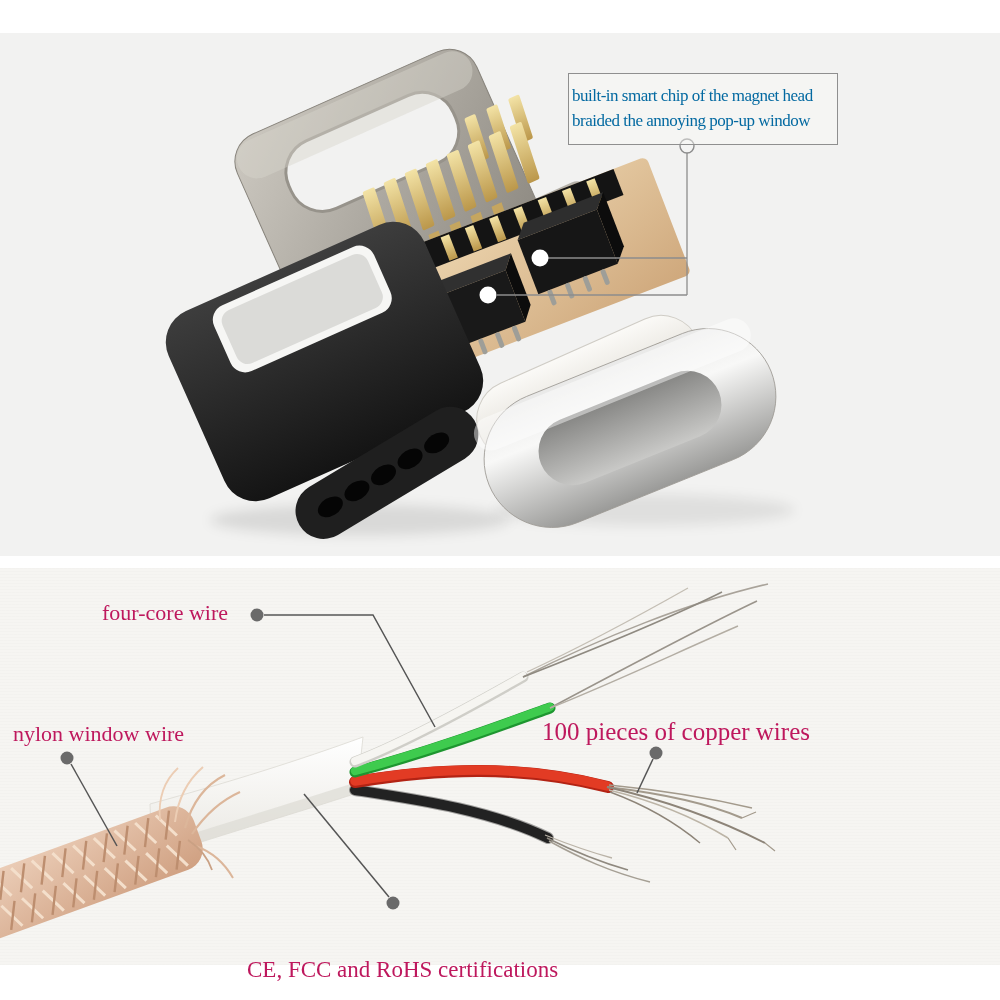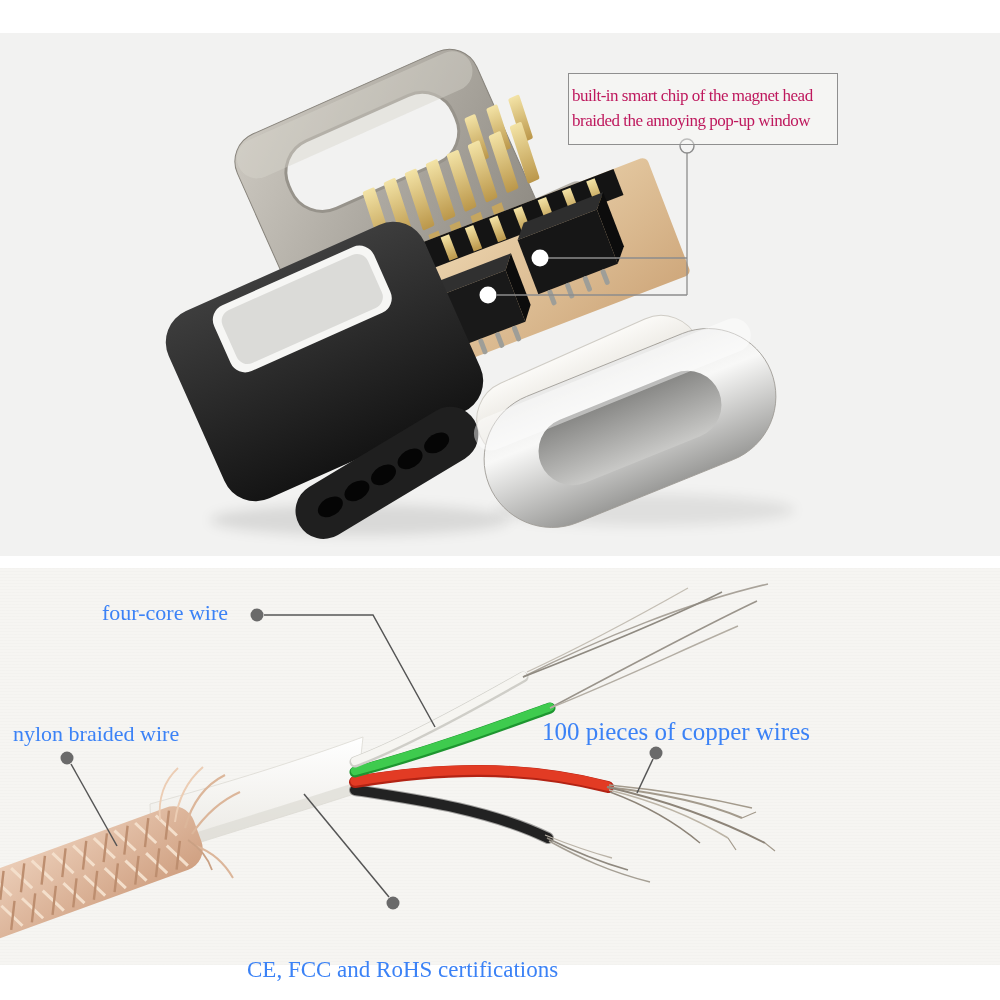--- a/index.html
+++ b/index.html
@@ -4,28 +4,28 @@
 <style>
   html,body{margin:0;padding:0;background:#ffffff;}
   .page{position:relative;width:1000px;height:1000px;overflow:hidden;
         font-family:"Liberation Serif","DejaVu Serif",serif;background:#ffffff;}
   .bg-top{position:absolute;left:0;top:33px;width:1000px;height:523px;background:#f2f2f1;}
   .bg-photo{position:absolute;left:0;top:568px;width:1000px;height:397px;
         background-color:#f6f5f2;
         background-image:repeating-linear-gradient(0deg,rgba(0,0,0,0.013) 0 1px,transparent 1px 3px),
                          repeating-linear-gradient(90deg,rgba(255,255,255,0.03) 0 2px,transparent 2px 5px);}
   svg.art{position:absolute;left:0;top:0;pointer-events:none;}
-  .lbl{position:absolute;color:#3b82f6;white-space:nowrap;}
+  .lbl{position:absolute;color:#be185d;white-space:nowrap;}
   .lbl-four{left:102px;top:600px;font-size:22px;}
   .lbl-nylon{left:13px;top:721px;font-size:22px;}
   .lbl-copper{left:542px;top:718px;font-size:25px;}
   .lbl-cert{left:247px;top:915px;font-size:23px;margin-top:42px;}
   .callout{position:absolute;left:568px;top:73px;width:270px;height:72px;
         border:1px solid #8f8f8f;background:rgba(248,248,247,0.45);
-        font-size:17px;letter-spacing:-0.5px;line-height:25px;color:#be185d;
+        font-size:17px;letter-spacing:-0.5px;line-height:25px;color:#0369a1;
         padding:9px 0 0 3px;box-sizing:border-box;}
   .callout span{display:block;white-space:nowrap;}
 </style>
 </head>
 <body>
 
 <div class="page">
 
   <div class="bg-top"></div>
   <div class="bg-photo"></div>
@@ -268,17 +268,17 @@
       <circle cx="393" cy="903" r="6.5" fill="#6a6a6a"></circle>
     </g>
   </svg>
 
   <div class="callout">
     <span>built-in smart chip of the magnet head</span>
     <span>braided the annoying pop-up window</span>
   </div>
 
   <div class="lbl lbl-four">four-core wire</div>
-  <div class="lbl lbl-nylon">nylon braided wire</div>
+  <div class="lbl lbl-nylon">nylon window wire</div>
   <div class="lbl lbl-copper">100 pieces of copper wires</div>
   <div class="lbl lbl-cert">CE, FCC and RoHS certifications</div>
 
 </div>
 
 </body></html>

